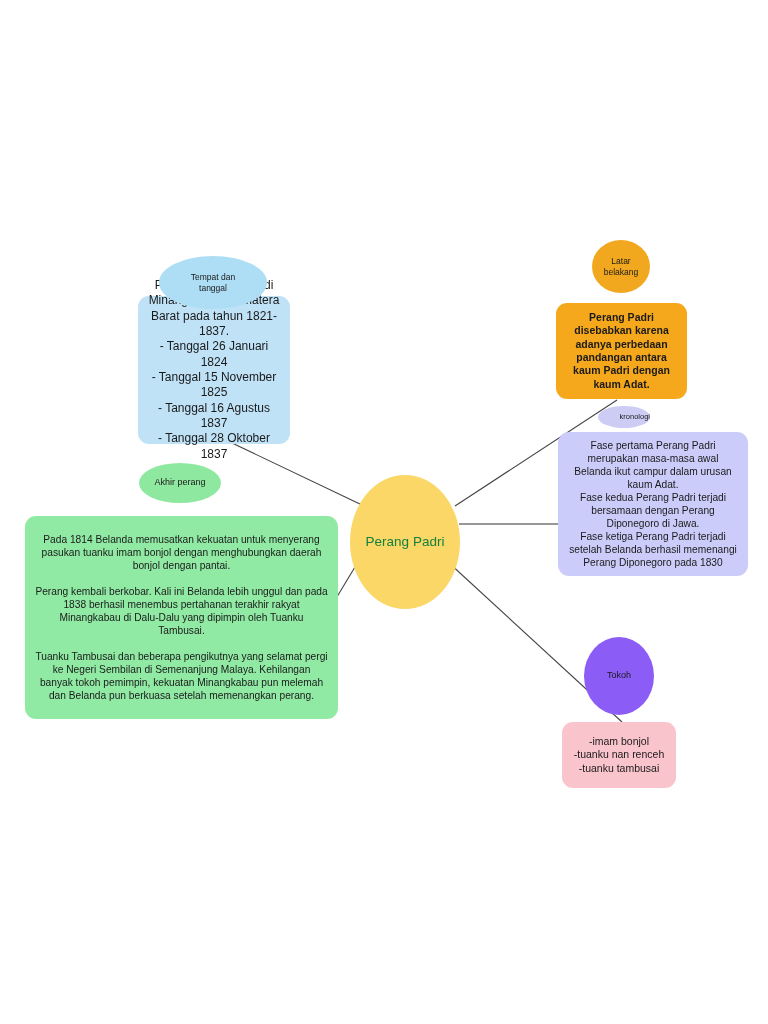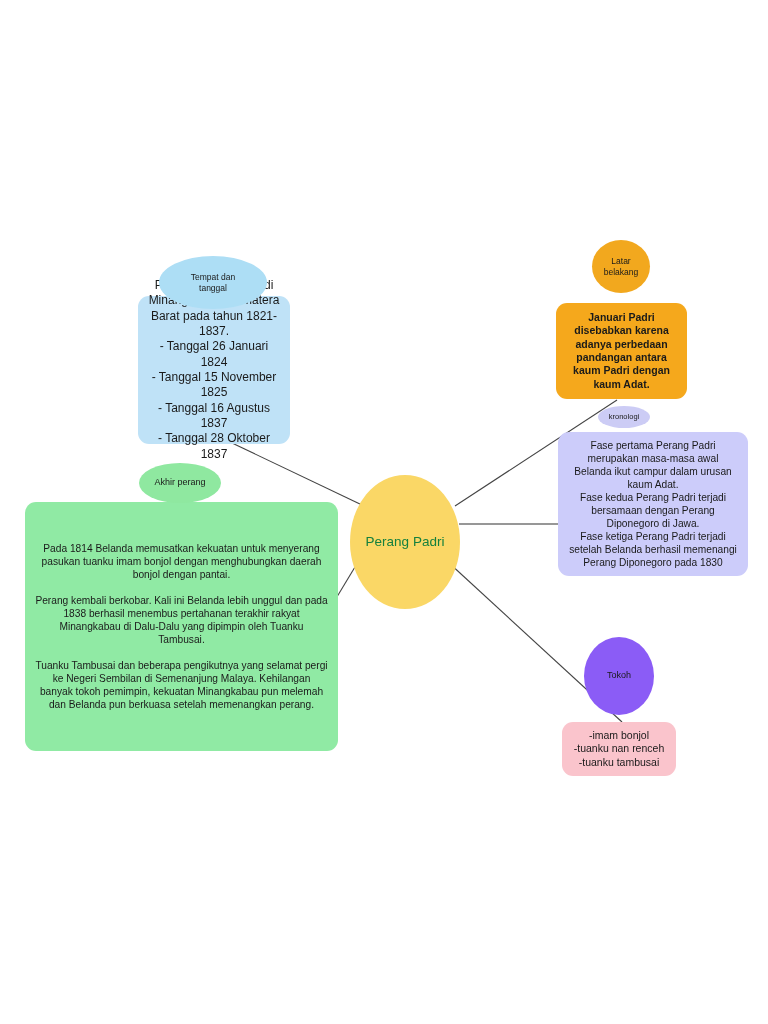--- a/index.html
+++ b/index.html
@@ -64,28 +64,28 @@
 
   
   #node-center        { left: 350px; top: 475px;  width: 110px; height: 134px; background: #fad766; }
 
   #label-tempat       { left: 159px; top: 256px;  width: 108px; height: 53px;  background: #addef5; }
   #box-tempat         { left: 138px; top: 296px;  width: 152px; height: 148px; background: #bfe2f7; font-size: 12px; }
 
   #label-latar        { left: 592px; top: 240px;  width: 58px;  height: 53px;  background: #f2a81e; }
   #box-latar          { left: 556px; top: 303px;  width: 131px; height: 96px;  background: #f5a81c; font-size: 10.5px; font-weight: bold; }
 
-  #label-kronologi    { left: 598px; top: 406px;  width: 52px;  height: 22px;  background: #ccccf5; font-size: 7.5px; }
+  #label-kronologi    { left: 598px; top: 406px;  width: 52px;  height: 22px;  background: #ccccf5; font-size: 7.5px; text-align: right; }
   #box-kronologi      { left: 558px; top: 432px;  width: 190px; height: 144px; background: #ccccfa; font-size: 10.2px; }
 
   #label-tokoh        { left: 584px; top: 637px;  width: 70px;  height: 78px;  background: #8b5cf6; font-size: 9px; }
-  #box-tokoh          { left: 562px; top: 722px;  width: 114px; height: 54px;  background: #fac4cc; font-size: 10.5px; }
+  #box-tokoh          { left: 562px; top: 722px;  width: 114px; height: 66px;  background: #fac4cc; font-size: 10.5px; }
 
   #label-akhir        { left: 139px; top: 463px;  width: 82px;  height: 40px;  background: #8fe8a0; font-size: 9px; font-weight: normal; align-items: center; }
-  #box-akhir          { left: 25px;  top: 502px;  width: 313px; height: 249px; background: #90eaa4; font-size: 10.2px; }
+  #box-akhir          { left: 25px;  top: 516px;  width: 313px; height: 203px; background: #90eaa4; font-size: 10.2px; }
 </style>
 </head>
 <body>
 
 <div id="canvas">
 
   <svg id="connectors" viewBox="0 0 768 1024" xmlns="http://www.w3.org/2000/svg">
     <line x1="362" y1="505" x2="232" y2="443" stroke="#444444" stroke-width="1.1"></line>
     <line x1="455" y1="506" x2="617" y2="400" stroke="#444444" stroke-width="1.1"></line>
     <line x1="459" y1="524" x2="560" y2="524" stroke="#757575" stroke-width="1.3"></line>
@@ -103,21 +103,21 @@
 - Tanggal 15 November 1825
 - Tanggal 16 Agustus 1837
 - Tanggal 28 Oktober 1837</span>
   </div>
 
   <div class="node ellipse label-ellipse" id="label-latar">
     <span class="txt">Latar
 belakang</span>
   </div>
   <div class="node rbox body-box" id="box-latar">
-    <span class="txt">Januari Padri disebabkan karena adanya perbedaan pandangan antara kaum Padri dengan kaum Adat.</span>
+    <span class="txt">Perang Padri disebabkan karena adanya perbedaan pandangan antara kaum Padri dengan kaum Adat.</span>
   </div>
 
   <div class="node ellipse label-ellipse" id="label-kronologi">
     <span class="txt">kronologi</span>
   </div>
   <div class="node rbox body-box" id="box-kronologi">
     <span class="txt">Fase pertama Perang Padri merupakan masa-masa awal Belanda ikut campur dalam urusan kaum Adat.
 Fase kedua Perang Padri terjadi bersamaan dengan Perang Diponegoro di Jawa.
 Fase ketiga Perang Padri terjadi setelah Belanda berhasil memenangi Perang Diponegoro pada 1830</span>
   </div>

